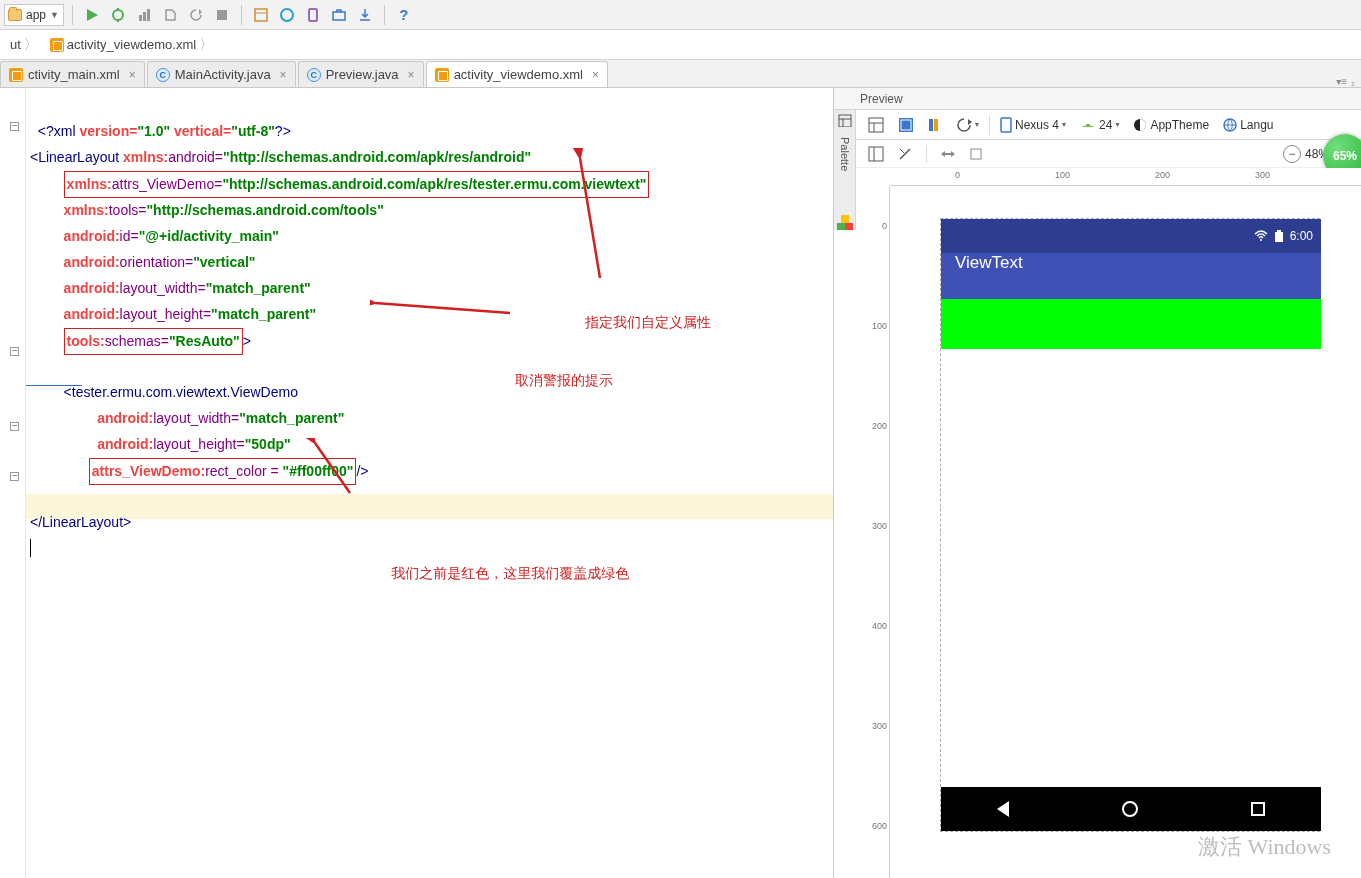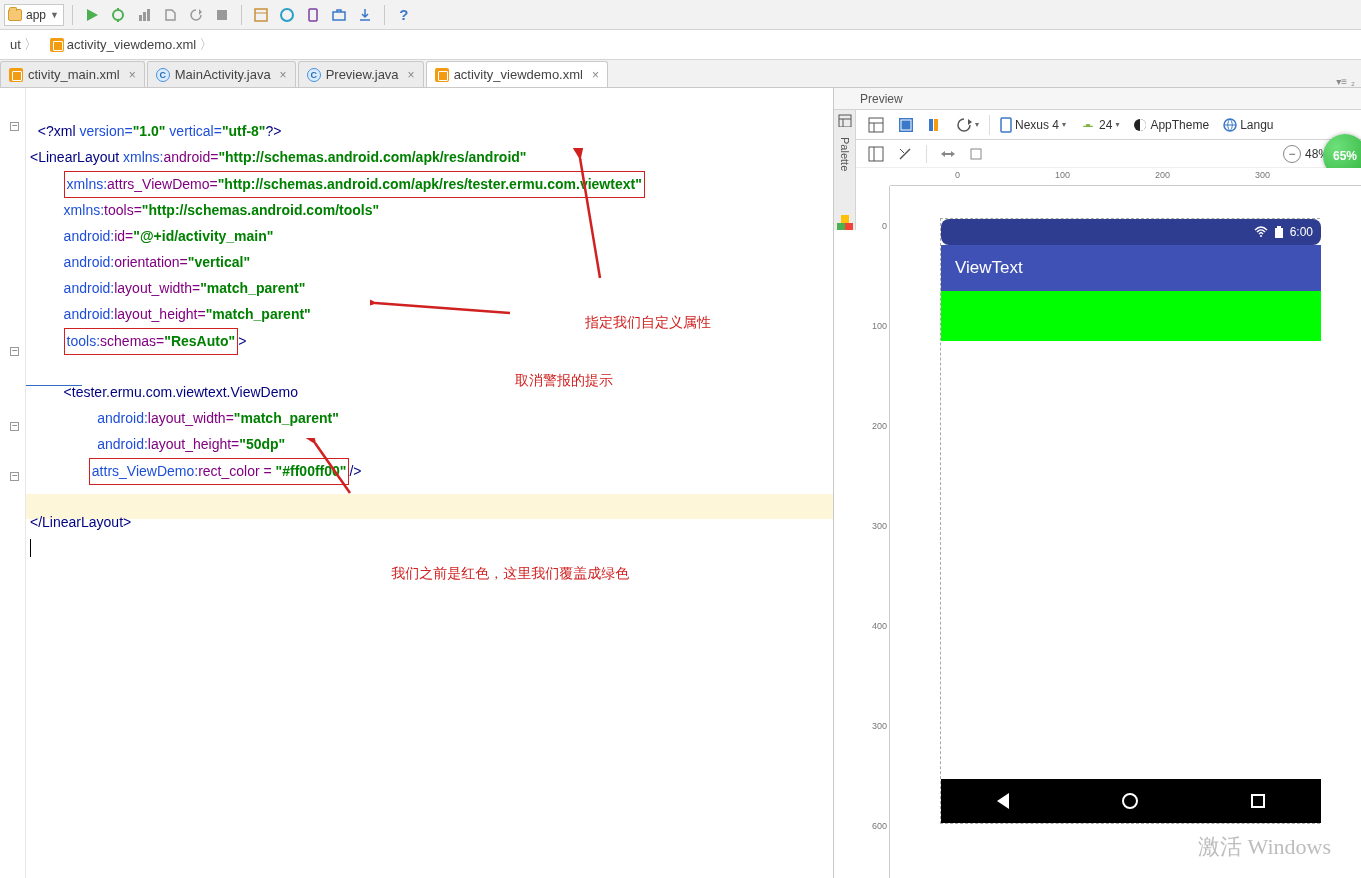--- a/index.html
+++ b/index.html
@@ -30,21 +30,21 @@
   .tabs-right{margin-left:auto;display:flex;align-items:center;gap:4px;padding-right:6px;font-size:10px;color:#888;}
 
   
   .main{position:absolute;top:88px;bottom:0;left:0;right:0;display:flex;}
   .editor-panel{flex:1;position:relative;background:#fff;overflow:hidden;}
   .gutter{position:absolute;left:0;top:0;bottom:0;width:26px;background:#fff;border-right:1px solid #e8e8e8;}
   .fold{position:absolute;left:10px;width:9px;height:9px;border:1px solid #999;background:#fff;}
   .fold::before{content:"−";position:absolute;left:1px;top:-3px;font-size:10px;color:#666;}
   .hl-line{position:absolute;left:26px;right:0;height:25px;background:#fdf6d9;}
   .code{position:absolute;left:26px;right:0;top:0;padding:6px 4px 6px 4px;font-family:"Consolas","Courier New",monospace;font-size:14px;line-height:25px;white-space:pre;color:#000;}
-  .attr{color:#1d4ed8;}
+  .attr{color:#ef4444;font-weight:bold;}
   .ns{color:#800080;}
   .str{color:#008000;font-weight:bold;}
   .tag{color:#000080;}
   .pun{color:#000;}
   .redbox{border:1.5px solid #d02020;display:inline-block;padding:0 2px;}
   .anno{color:#d02020;font-family:"Microsoft YaHei",sans-serif;font-size:14px;margin-top:40px;}
   .arrow{position:absolute;pointer-events:none;}
   .bottom-line{position:absolute;left:26px;height:1px;background:#2e6cc5;}
   .cursor{display:inline-block;width:1px;height:18px;background:#000;vertical-align:middle;}
 
@@ -63,22 +63,22 @@
   .green-badge{width:44px;height:44px;border-radius:50%;background:radial-gradient(circle at 30% 30%,#6de07a,#2fb13c);color:#fff;display:flex;align-items:center;justify-content:center;font-size:12px;font-weight:bold;position:absolute;right:-6px;top:46px;box-shadow:0 0 4px rgba(0,0,0,.3);}
 
   .canvas{flex:1;position:relative;background:#fff;margin-left:22px;}
   .ruler-h{position:absolute;left:34px;right:0;top:0;height:18px;border-bottom:1px solid #ccc;font-size:9px;color:#777;background:#fff;}
   .ruler-h span{position:absolute;top:2px;}
   .ruler-v{position:absolute;left:14px;top:18px;bottom:0;width:20px;border-right:1px solid #ccc;font-size:9px;color:#777;background:#fff;}
   .ruler-v span{position:absolute;right:2px;transform:translateY(-50%);}  
   .device-wrap{position:absolute;left:84px;top:50px;width:380px;}
   .device-dash{border:1px dashed #aaa;padding:0;}
   .phone{width:380px;background:#fff;}
-  .status{height:26px;background:#2e3d8f;color:#fff;display:flex;align-items:center;justify-content:flex-end;gap:6px;padding:0 8px;font-size:12px;border-radius:8px;}
-  .appbar{height:46px;background:#3f51b5;color:#fff;display:flex;align-items:center;padding:0 14px;font-size:17px;font-weight:500;}
+  .status{height:34px;background:#2e3d8f;color:#fff;display:flex;align-items:center;justify-content:flex-end;gap:6px;padding:0 8px;font-size:12px;}
+  .appbar{height:46px;background:#3f51b5;color:#fff;display:flex;align-items:flex-start;padding:0 14px;font-size:17px;font-weight:500;}
   .viewdemo{height:50px;background:#00ff00;}
   .phone-body{height:438px;background:#fff;}
   .navbar{height:44px;background:#000;display:flex;align-items:center;justify-content:space-around;color:#fff;}
   .nav-tri{width:0;height:0;border-top:8px solid transparent;border-bottom:8px solid transparent;border-right:12px solid #fff;}
   .nav-circ{width:16px;height:16px;border:2px solid #fff;border-radius:50%;}
   .nav-sq{width:14px;height:14px;border:2px solid #fff;}
 
   .watermark{position:absolute;right:30px;bottom:16px;color:#bdbdbd;font-size:22px;font-family:"Microsoft YaHei";}
 </style>
 </head>

